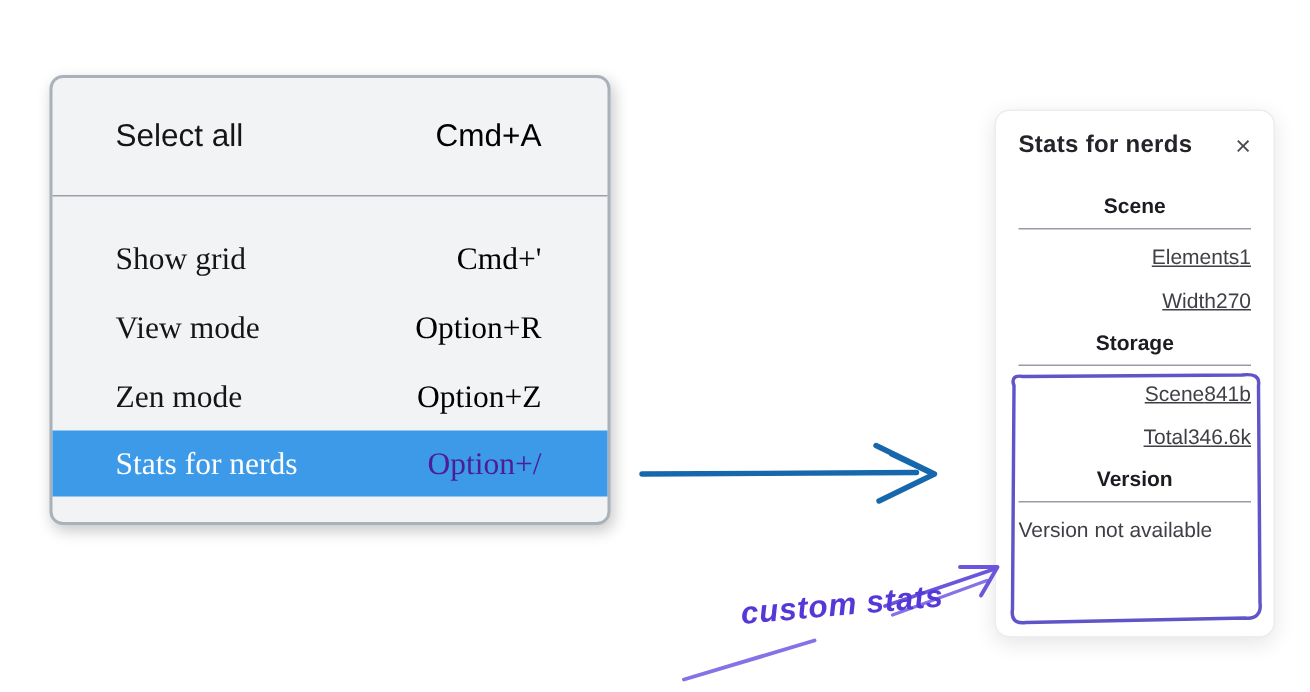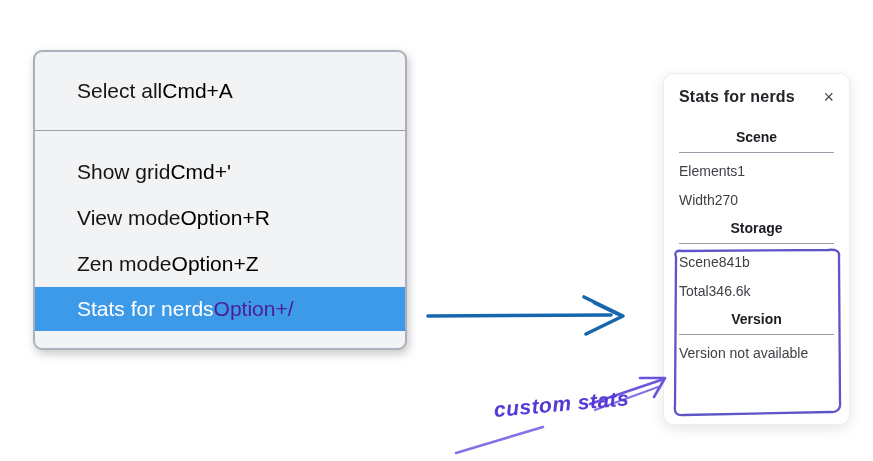--- a/index.html
+++ b/index.html
@@ -14,30 +14,30 @@
   
   .context-menu{
     position:absolute;left:33px;top:50px;width:374px;height:300px;
     box-sizing:border-box;
     background:#f2f3f4;
     border:2px solid #a9b1ba;
     border-radius:9px;
     box-shadow:2px 4px 10px rgba(0,0,0,.22);
   }
   .menu-item{
-    display:flex;align-items:center;
+    display:flex;align-items:center;justify-content:space-between;
     padding:0 44px 0 42px;
     font-size:21px;color:#151515;
     cursor:default;
   }
   .menu-item .shortcut{color:#000000;}
   .menu-item.first{height:78px;}
   .menu-separator{height:1px;background:#9aa0a6;width:100%;}
   .menu-group{padding-top:18px;}
-  .menu-group .menu-item{height:46px;}
+  .menu-group .menu-item{height:46px;font-family:Liberation Serif, serif;}
   .menu-item.selected{
     background:#3d9ae8;height:44px;color:#ffffff;
   }
   .menu-item.selected .shortcut{color:#4c1d95;}
 
   
   .stats-panel{
     position:absolute;left:663px;top:73px;width:187px;height:352px;
     box-sizing:border-box;
     background:#ffffff;
@@ -53,22 +53,22 @@
   }
   .panel-title{font-weight:bold;font-size:16px;color:#232329;letter-spacing:.2px;}
   .panel-close{font-size:18px;color:#4a4a52;font-weight:400;line-height:18px;cursor:pointer;}
   .sec-header{
     text-align:center;font-weight:bold;font-size:14px;color:#1b1b21;
     margin:4px 0 7px;
   }
   .sec-header.mt{margin-top:22px;}
   .sec-line{height:1px;background:#9a9aa8;margin:0 0 9px;}
   .stat-row{
-    display:flex;justify-content:flex-start;
-    line-height:18px;margin-bottom:11px;
+    display:flex;justify-content:flex-end;
+    line-height:18px;margin-bottom:11px;text-decoration:underline;
   }
   .stat-note{line-height:18px;margin-top:9px;white-space:nowrap;}
 
   
   .anno{position:absolute;pointer-events:none;}
   .custom-stats-label{
     position:absolute;left:494px;top:398px;
     font-size:21px;font-style:italic;font-weight:bold;
     color:#5638d6;letter-spacing:.5px;
     transform:rotate(-5deg);transform-origin:left center;

